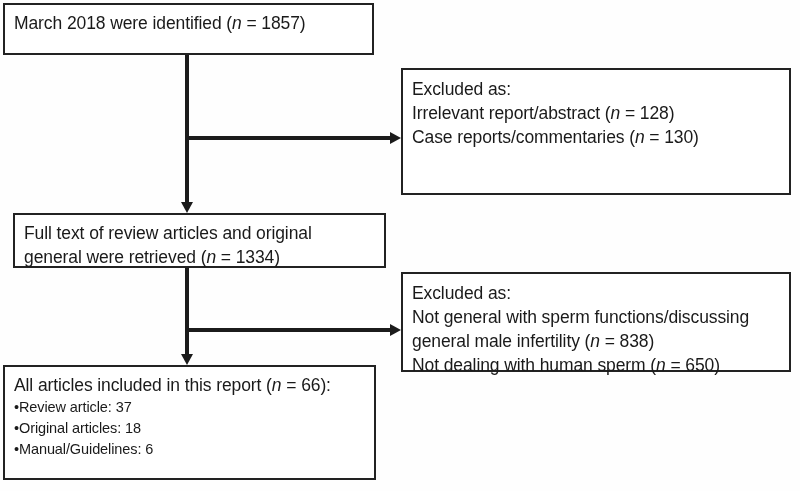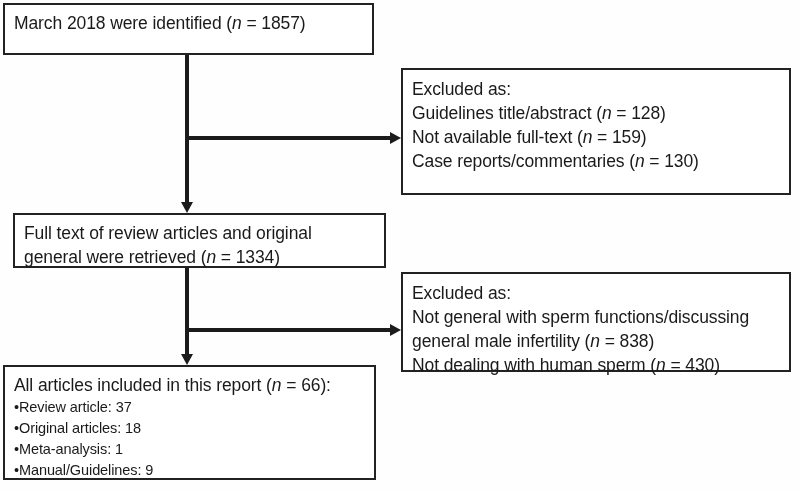--- a/index.html
+++ b/index.html
@@ -74,49 +74,47 @@
 <div id="canvas">
 
   <div class="box" style="left:3px; top:3px; width:371px; height:52px;">
     <div class="line"><span>March 2018 were identified (</span><span class="n-italic">n</span><span> = 1857)</span></div>
   </div>
 
   <div class="box" style="left:401px; top:68px; width:390px; height:127px; padding-top:7px;">
     <div class="line">Excluded as:</div>
 
 
-    <div class="line"><span>Guidelines title/abstract (</span><span class="n-italic">n</span><span> = 128)</span></div>
+    <div class="line"><span>Irrelevant report/abstract (</span><span class="n-italic">n</span><span> = 128)</span></div>
 
-    <div class="line"><span>Not available full-text (</span><span class="n-italic">n</span><span> = 159)</span></div>
 
     <div class="line"><span>Case reports/commentaries (</span><span class="n-italic">n</span><span> = 130)</span></div>
   </div>
 
   <div class="box" style="left:13px; top:213px; width:373px; height:55px;">
     <div class="line">Full text of review articles and original</div>
     <div class="line"><span>general were retrieved (</span><span class="n-italic">n</span><span> = 1334)</span></div>
   </div>
 
   <div class="box" style="left:401px; top:272px; width:390px; height:100px; padding-top:7px;">
     <div class="line">Excluded as:</div>
     <div class="line">Not general with sperm functions/discussing</div>
     <div class="line"><span>general male infertility (</span><span class="n-italic">n</span><span> = 838)</span></div>
-    <div class="line"><span>Not dealing with human sperm (</span><span class="n-italic">n</span><span> = 430)</span></div>
+    <div class="line"><span>Not dealing with human sperm (</span><span class="n-italic">n</span><span> = 650)</span></div>
   </div>
 
   <div class="box" style="left:3px; top:365px; width:373px; height:115px; padding-top:6px;">
     <div class="line"><span>All articles included in this report (</span><span class="n-italic">n</span><span> = 66):</span></div>
 
     <div class="bullet-line"><span>•</span><span>Review article: 37</span></div>
 
     <div class="bullet-line"><span>•</span><span>Original articles: 18</span></div>
 
-    <div class="bullet-line"><span>•</span><span>Meta-analysis: 1</span></div>
 
-    <div class="bullet-line"><span>•</span><span>Manual/Guidelines: 9</span></div>
+    <div class="bullet-line"><span>•</span><span>Manual/Guidelines: 6</span></div>
   </div>
 
   <div class="vline" style="left:185px; top:55px; height:148px;"></div>
   <div class="arrow-down" style="left:181px; top:202px;"></div>
 
   <div class="hline" style="left:185px; top:136px; width:207px;"></div>
   <div class="arrow-right" style="left:390px; top:132px;"></div>
 
   <div class="vline" style="left:185px; top:268px; height:87px;"></div>
   <div class="arrow-down" style="left:181px; top:354px;"></div>

